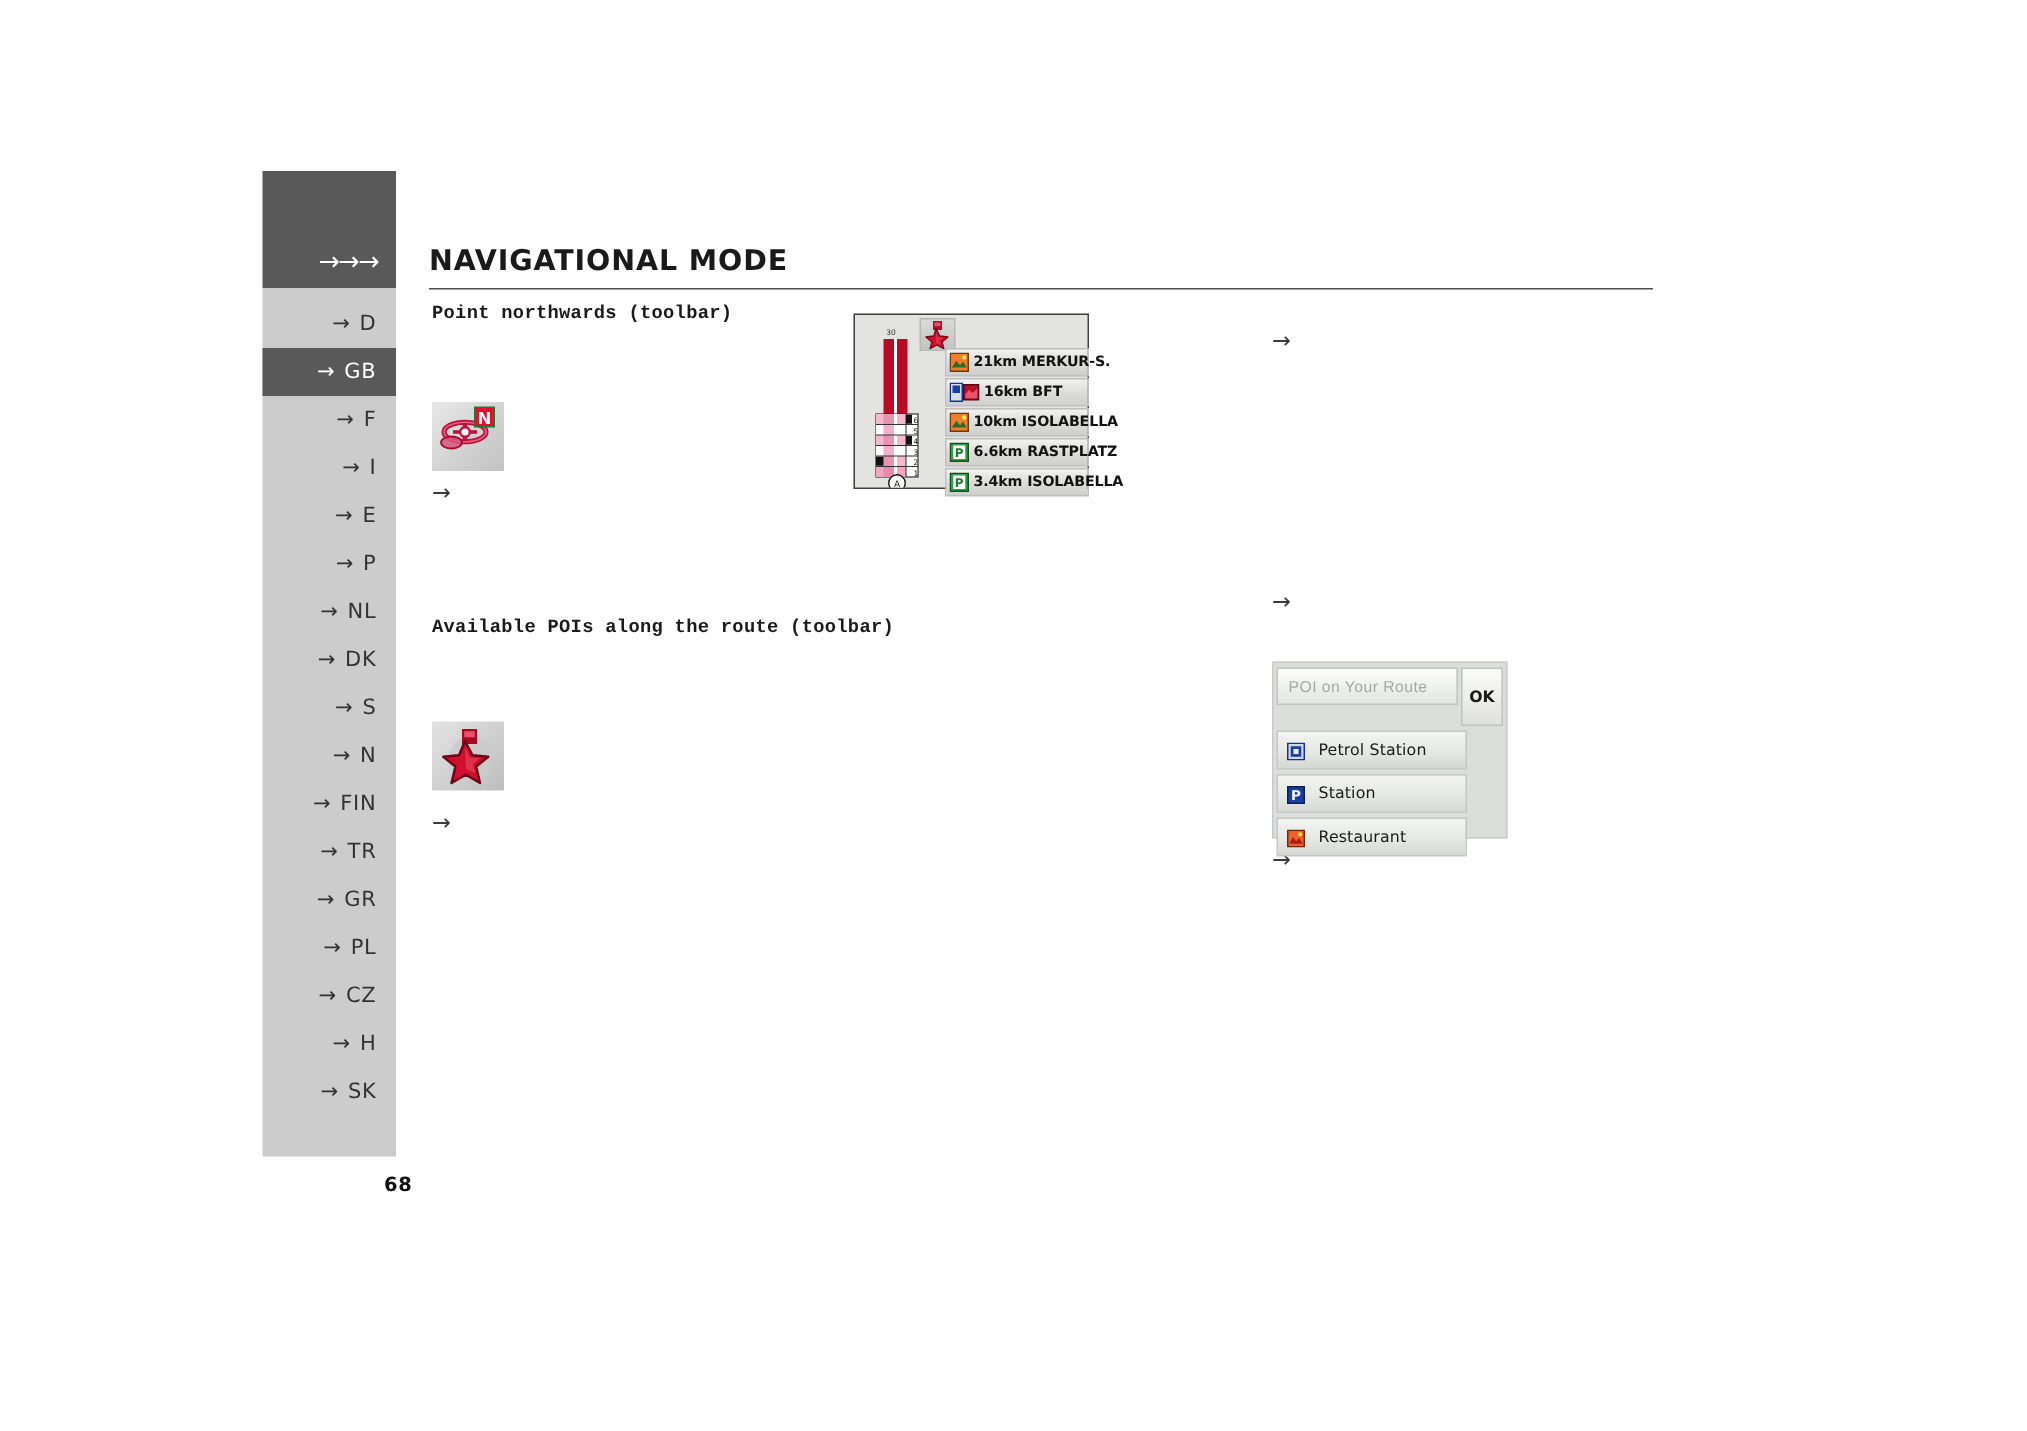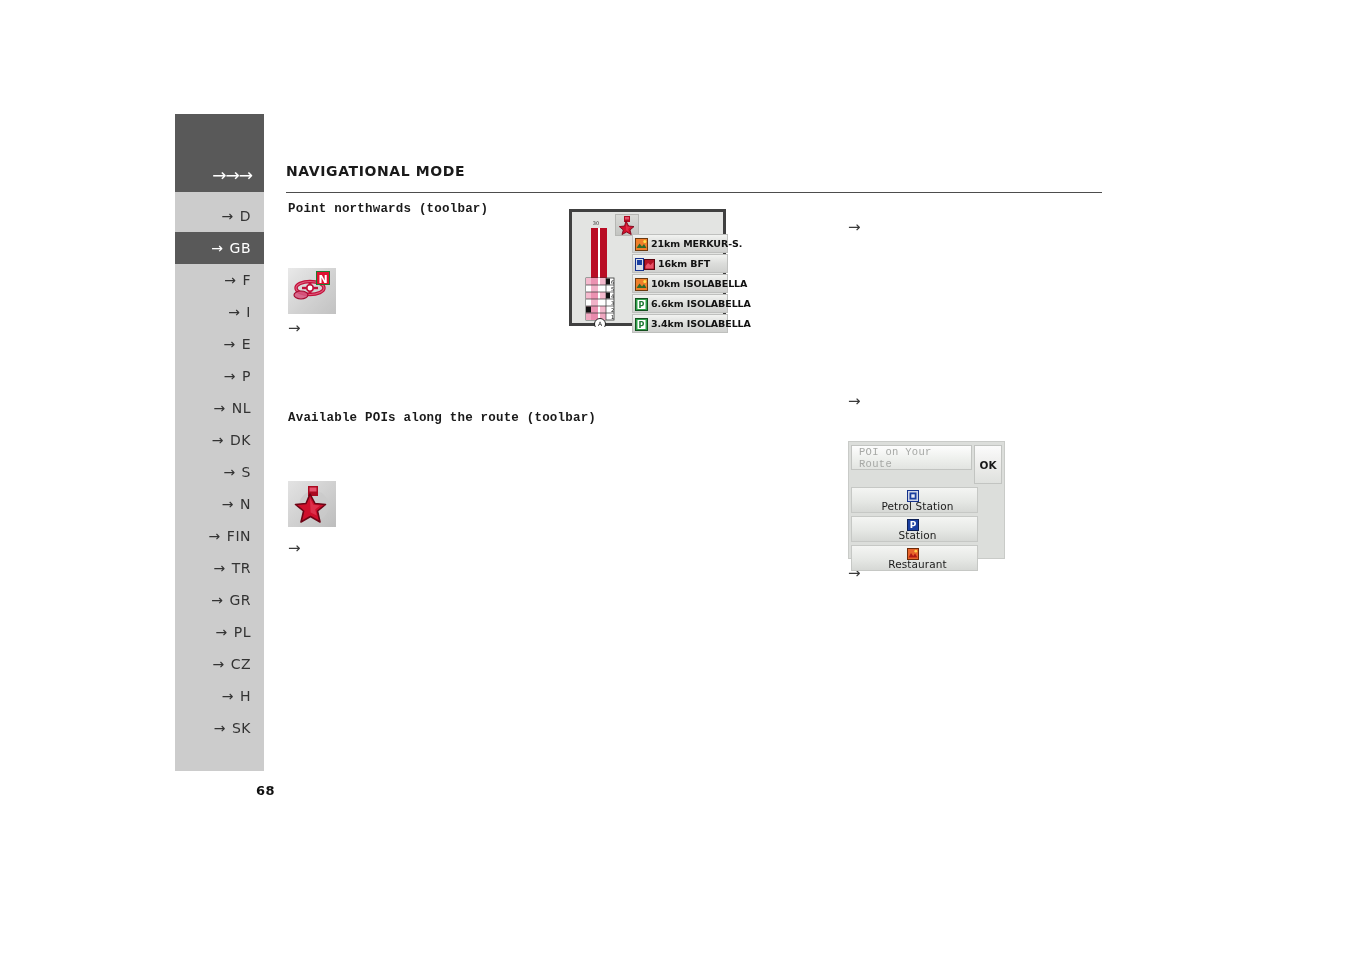--- a/index.html
+++ b/index.html
@@ -31,21 +31,21 @@
     height: 32px; display: flex; align-items: center; justify-content: flex-end;
     padding-right: 13px; color: #333333; font-size: 14px;
     font-family: "DejaVu Sans", sans-serif; letter-spacing: 0.5px;
   }
   .lang-item .ar { margin-right: 6px; font-size: 14px; }
   .lang-item.active { background: #595959; color: #ffffff; }
 
   
   .page-title {
     position: absolute; left: 286px; top: 163px;
-    font-size: 14px; font-weight: bold; color: #1a1a1a;
+    font-size: 19px; font-weight: bold; color: #1a1a1a;
     letter-spacing: 0.6px;
     font-family: "DejaVu Sans", sans-serif;
   }
   .title-rule {
     position: absolute; left: 286px; top: 192px;
     width: 816px; height: 1px; background: #4d4d4d;
   }
 
   
   .sec-head {
@@ -73,21 +73,21 @@
     background: linear-gradient(135deg,#e9e9e9 0%,#d2d2d2 55%,#c2c2c2 100%); }
   #thumb-poi { left: 288px; top: 481px;
     background: linear-gradient(135deg,#e3e3e3 0%,#cfcfcf 55%,#bdbdbd 100%); }
   .thumb svg { display: block; }
 
   
   .navshot {
     position: absolute; left: 569px; top: 209px;
     width: 157px; height: 117px;
     background: #e3e4e2;
-    border: 3px solid #404040;
+    border: 1px solid #404040;
   }
   .navshot-left { position: absolute; left: 3px; top: 2px; width: 56px; height: 113px; }
   .nav-tool {
     position: absolute; left: 43px; top: 2px; width: 24px; height: 22px;
     background: linear-gradient(180deg,#d9dad7 0%,#c3c4c1 100%);
     border: 1px solid #b6b7b4;
   }
   .route-rows { position: absolute; left: 60px; top: 22px; width: 96px; }
   .route-row {
     height: 19px; margin-bottom: 1px;
@@ -111,36 +111,36 @@
   }
   .poi-topbar { display: flex; padding: 3px 2px 0 2px; }
   .poi-field {
     flex: 1; height: 25px;
     background: linear-gradient(180deg,#fdfdfd 0%,#eef0ed 55%,#e2e4e1 100%);
     border: 1px solid #c2c4c1;
     display: flex; align-items: center; padding-left: 7px;
   }
   .poi-field .ph {
     font-size: 10.5px; color: #a6a8a5;
-    font-family: Liberation Mono, monospace; letter-spacing: 0.3px;
+    font-family: Liberation Sans, sans-serif; letter-spacing: 0.3px;
   }
   .poi-ok {
     width: 28px; height: 39px; margin-left: 2px;
     background: linear-gradient(180deg,#fbfbfb 0%,#ececea 55%,#dfe1de 100%);
     border: 1px solid #c2c4c1;
     display: flex; align-items: center; justify-content: center;
     font-size: 10.5px; font-weight: bold; color: #1a1a1a;
     font-family: "DejaVu Sans", sans-serif;
   }
   .poi-list { padding: 3px 2px 0 2px; width: 131px; }
   .poi-item {
     height: 26px; margin-bottom: 3px;
     background: linear-gradient(180deg,#f4f5f3 0%,#e6e8e5 55%,#d6d8d5 100%);
     border: 1px solid #c6c8c5;
-    display: flex; align-items: center; padding-left: 6px; flex-direction: column;
+    display: flex; align-items: center; padding-left: 6px;
   }
   .poi-item .p-ico { width: 12px; height: 12px; flex: none; margin-right: 9px; }
   .poi-item .p-txt {
     font-size: 10.5px; color: #1a1a1a;
     font-family: "DejaVu Sans", sans-serif; letter-spacing: 0.1px;
   }
 
   
   .page-num {
     position: absolute; left: 256px; top: 783px;
@@ -329,21 +329,21 @@
               <circle cx="9.8" cy="3.4" r="1.5" fill="#ffe24a"></circle>
             </svg></span>
           <span class="r-txt">10km ISOLABELLA</span>
         </div>
         <div class="route-row">
           <span class="r-ico"><svg width="13" height="13" viewBox="0 0 13 13">
               <rect x="0.5" y="0.5" width="12" height="12" fill="#2fa04a" stroke="#14501f"></rect>
               <rect x="2.5" y="2" width="8" height="9" fill="#ffffff"></rect>
               <text x="6.5" y="9.6" font-family="DejaVu Sans, sans-serif" font-size="8" font-weight="bold" fill="#1e7a33" text-anchor="middle">P</text>
             </svg></span>
-          <span class="r-txt">6.6km ISOLABELLA</span>
+          <span class="r-txt">6.6km RASTPLATZ</span>
         </div>
         <div class="route-row">
           <span class="r-ico"><svg width="13" height="13" viewBox="0 0 13 13">
               <rect x="0.5" y="0.5" width="12" height="12" fill="#2fa04a" stroke="#14501f"></rect>
               <rect x="2.5" y="2" width="8" height="9" fill="#ffffff"></rect>
               <text x="6.5" y="9.6" font-family="DejaVu Sans, sans-serif" font-size="8" font-weight="bold" fill="#1e7a33" text-anchor="middle">P</text>
             </svg></span>
           <span class="r-txt">3.4km ISOLABELLA</span>
         </div>
       </div>

